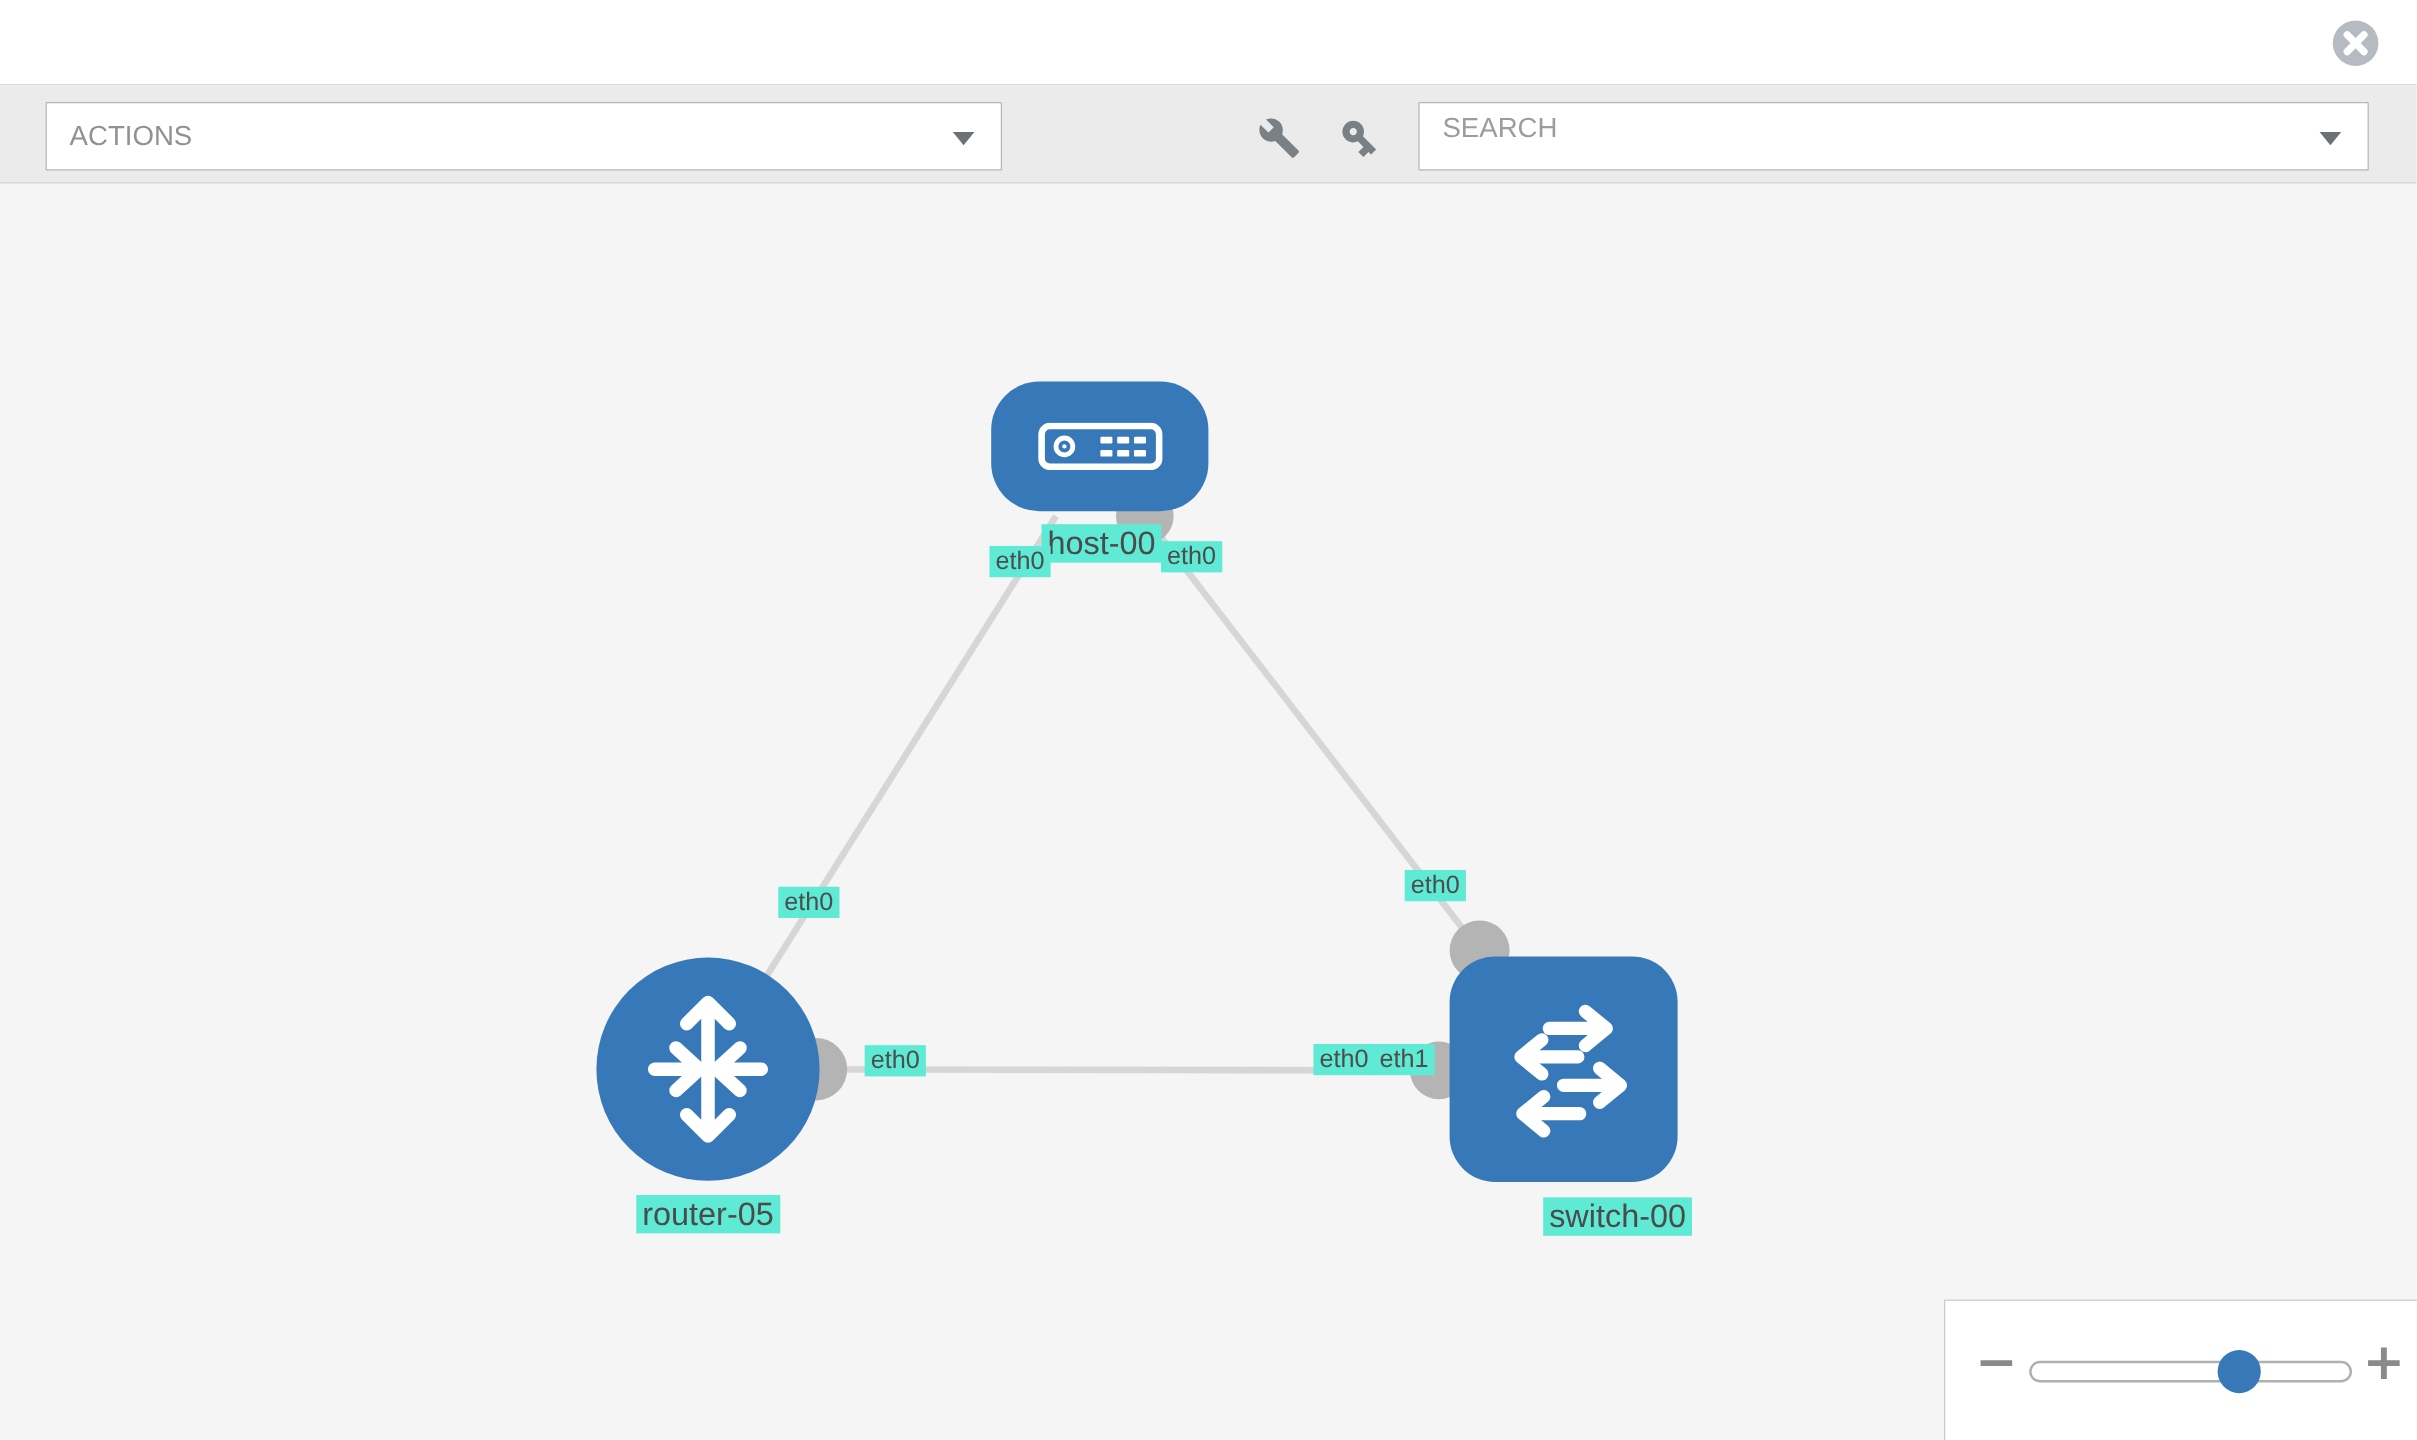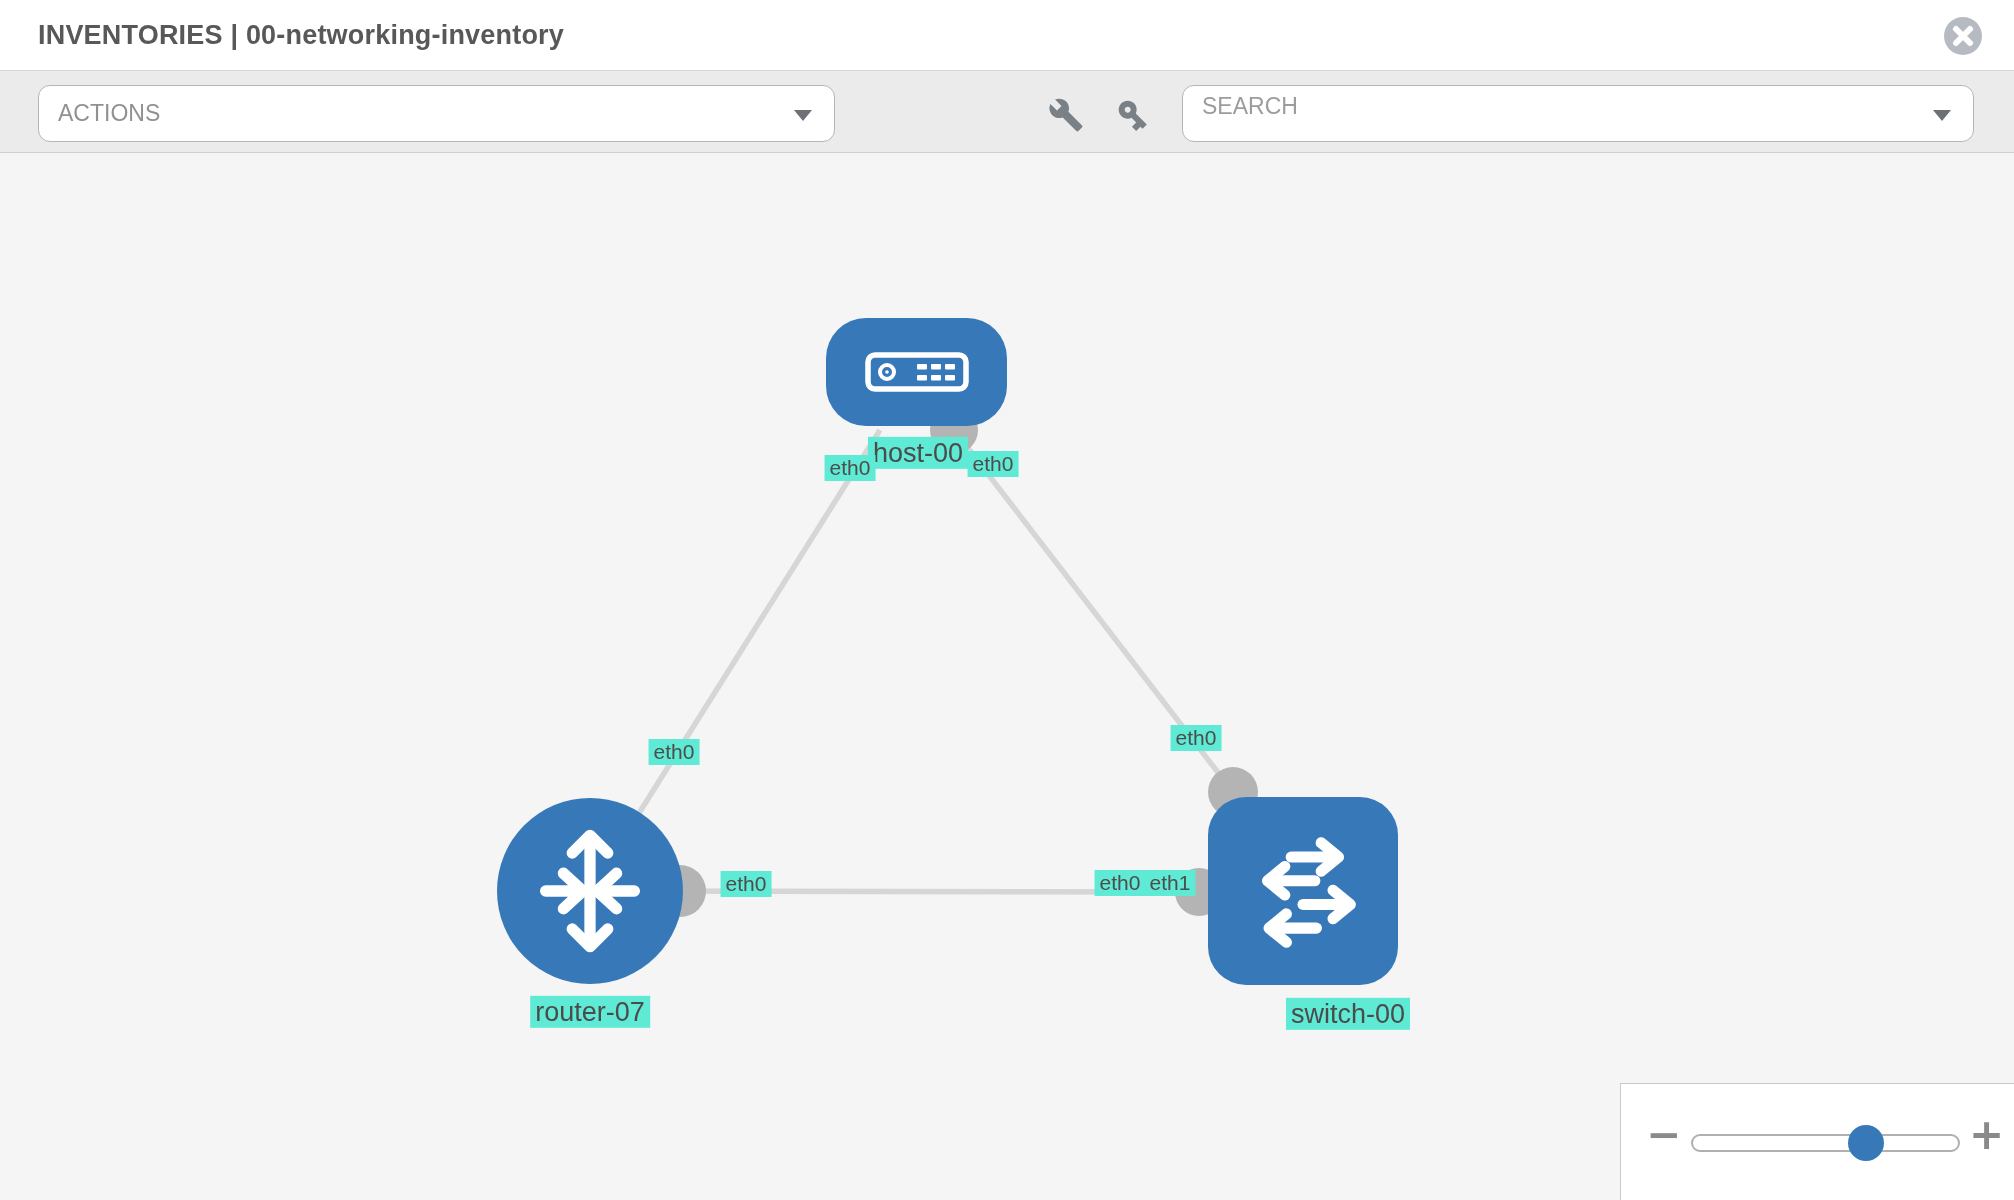--- a/index.html
+++ b/index.html
@@ -12,21 +12,21 @@
     background:#ffffff; border-bottom:1px solid #d7d7d7; }
   .header h1 { position:absolute; left:38px; top:0; line-height:71px;
     font-size:27px; font-weight:bold; color:#585858; letter-spacing:0.2px; }
   .close-btn { position:absolute; right:31px; top:16px; width:40px; height:40px;
     border:none; background:transparent; cursor:pointer; padding:0; }
 
   
   .toolbar { position:absolute; left:0; top:71px; width:2014px; height:82px;
     background:#ebebeb; border-bottom:1px solid #cfcfcf; }
   .select { position:absolute; top:14px; height:57px; background:#fff;
-    border:1.5px solid #b5b5b5; border-radius:12px; cursor:pointer; }
+    border:1.5px solid #b5b5b5; border-radius:1px; cursor:pointer; }
   .select .label { position:absolute; left:19px; top:0; line-height:54px;
     font-size:23px; color:#8f9193; }
   .caret { position:absolute; right:22px; top:24px; width:0; height:0;
     border-left:9px solid transparent; border-right:9px solid transparent;
     border-top:11px solid #6d7074; }
   .actions-box { left:38px; width:797px; }
   .search-box  { left:1182px; width:792px; }
   .search-box input { position:absolute; left:19px; top:0; width:700px; height:40px;
     border:none; outline:none; background:transparent; font-size:23px; color:#555;
     font-family:"Liberation Sans", sans-serif; }
@@ -65,21 +65,20 @@
     background:#fff; border:2px solid #b0b0b0; border-radius:10px; cursor:pointer; }
   .zoom-handle { position:absolute; left:155px; top:-11px; width:36px; height:36px;
     border-radius:50%; background:#3779b8; cursor:grab; }
 </style>
 </head>
 <body>
 
 <div class="app">
 
   <div class="header">
-    <h1>INVENTORIES | 00-networking-inventory</h1>
     <button class="close-btn">
       <svg width="40" height="40" viewBox="0 0 40 40">
         <circle cx="20" cy="20" r="19" fill="#b5bbc0"></circle>
         <path d="M13 13 L27 27 M27 13 L13 27" stroke="#ffffff" stroke-width="6" stroke-linecap="round"></path>
       </svg>
     </button>
   </div>
 
   <div class="toolbar">
     <div class="select actions-box">
@@ -158,21 +157,21 @@
             <path d="M72 64 L50 82 L72 100"></path>
           <path d="M95 112 H139"></path>
             <path d="M133 94 L155 112 L133 130"></path>
           <path d="M112 142 H68"></path>
             <path d="M74 124 L52 142 L74 160"></path>
         </g>
       </svg>
     </div>
 
     <div class="chip node-label" style="left:918px; top:300px;text-align:right;">host-00</div>
-    <div class="chip node-label" style="left:590px; top:859px;">router-07</div>
+    <div class="chip node-label" style="left:590px; top:859px;">router-05</div>
     <div class="chip node-label" style="left:1348px; top:861px;text-align:right;">switch-00</div>
 
     <div class="chip iface-label" style="left:850px; top:315px;">eth0</div>
     <div class="chip iface-label" style="left:993px; top:311px;">eth0</div>
     <div class="chip iface-label" style="left:674px; top:599px;">eth0</div>
     <div class="chip iface-label" style="left:1196px; top:585px;">eth0</div>
     <div class="chip iface-label" style="left:746px; top:731px;">eth0</div>
     <div class="chip iface-label" style="left:1120px; top:730px;">eth0</div>
     <div class="chip iface-label" style="left:1141px; top:730px;margin-left:29px;">eth1</div>
 

